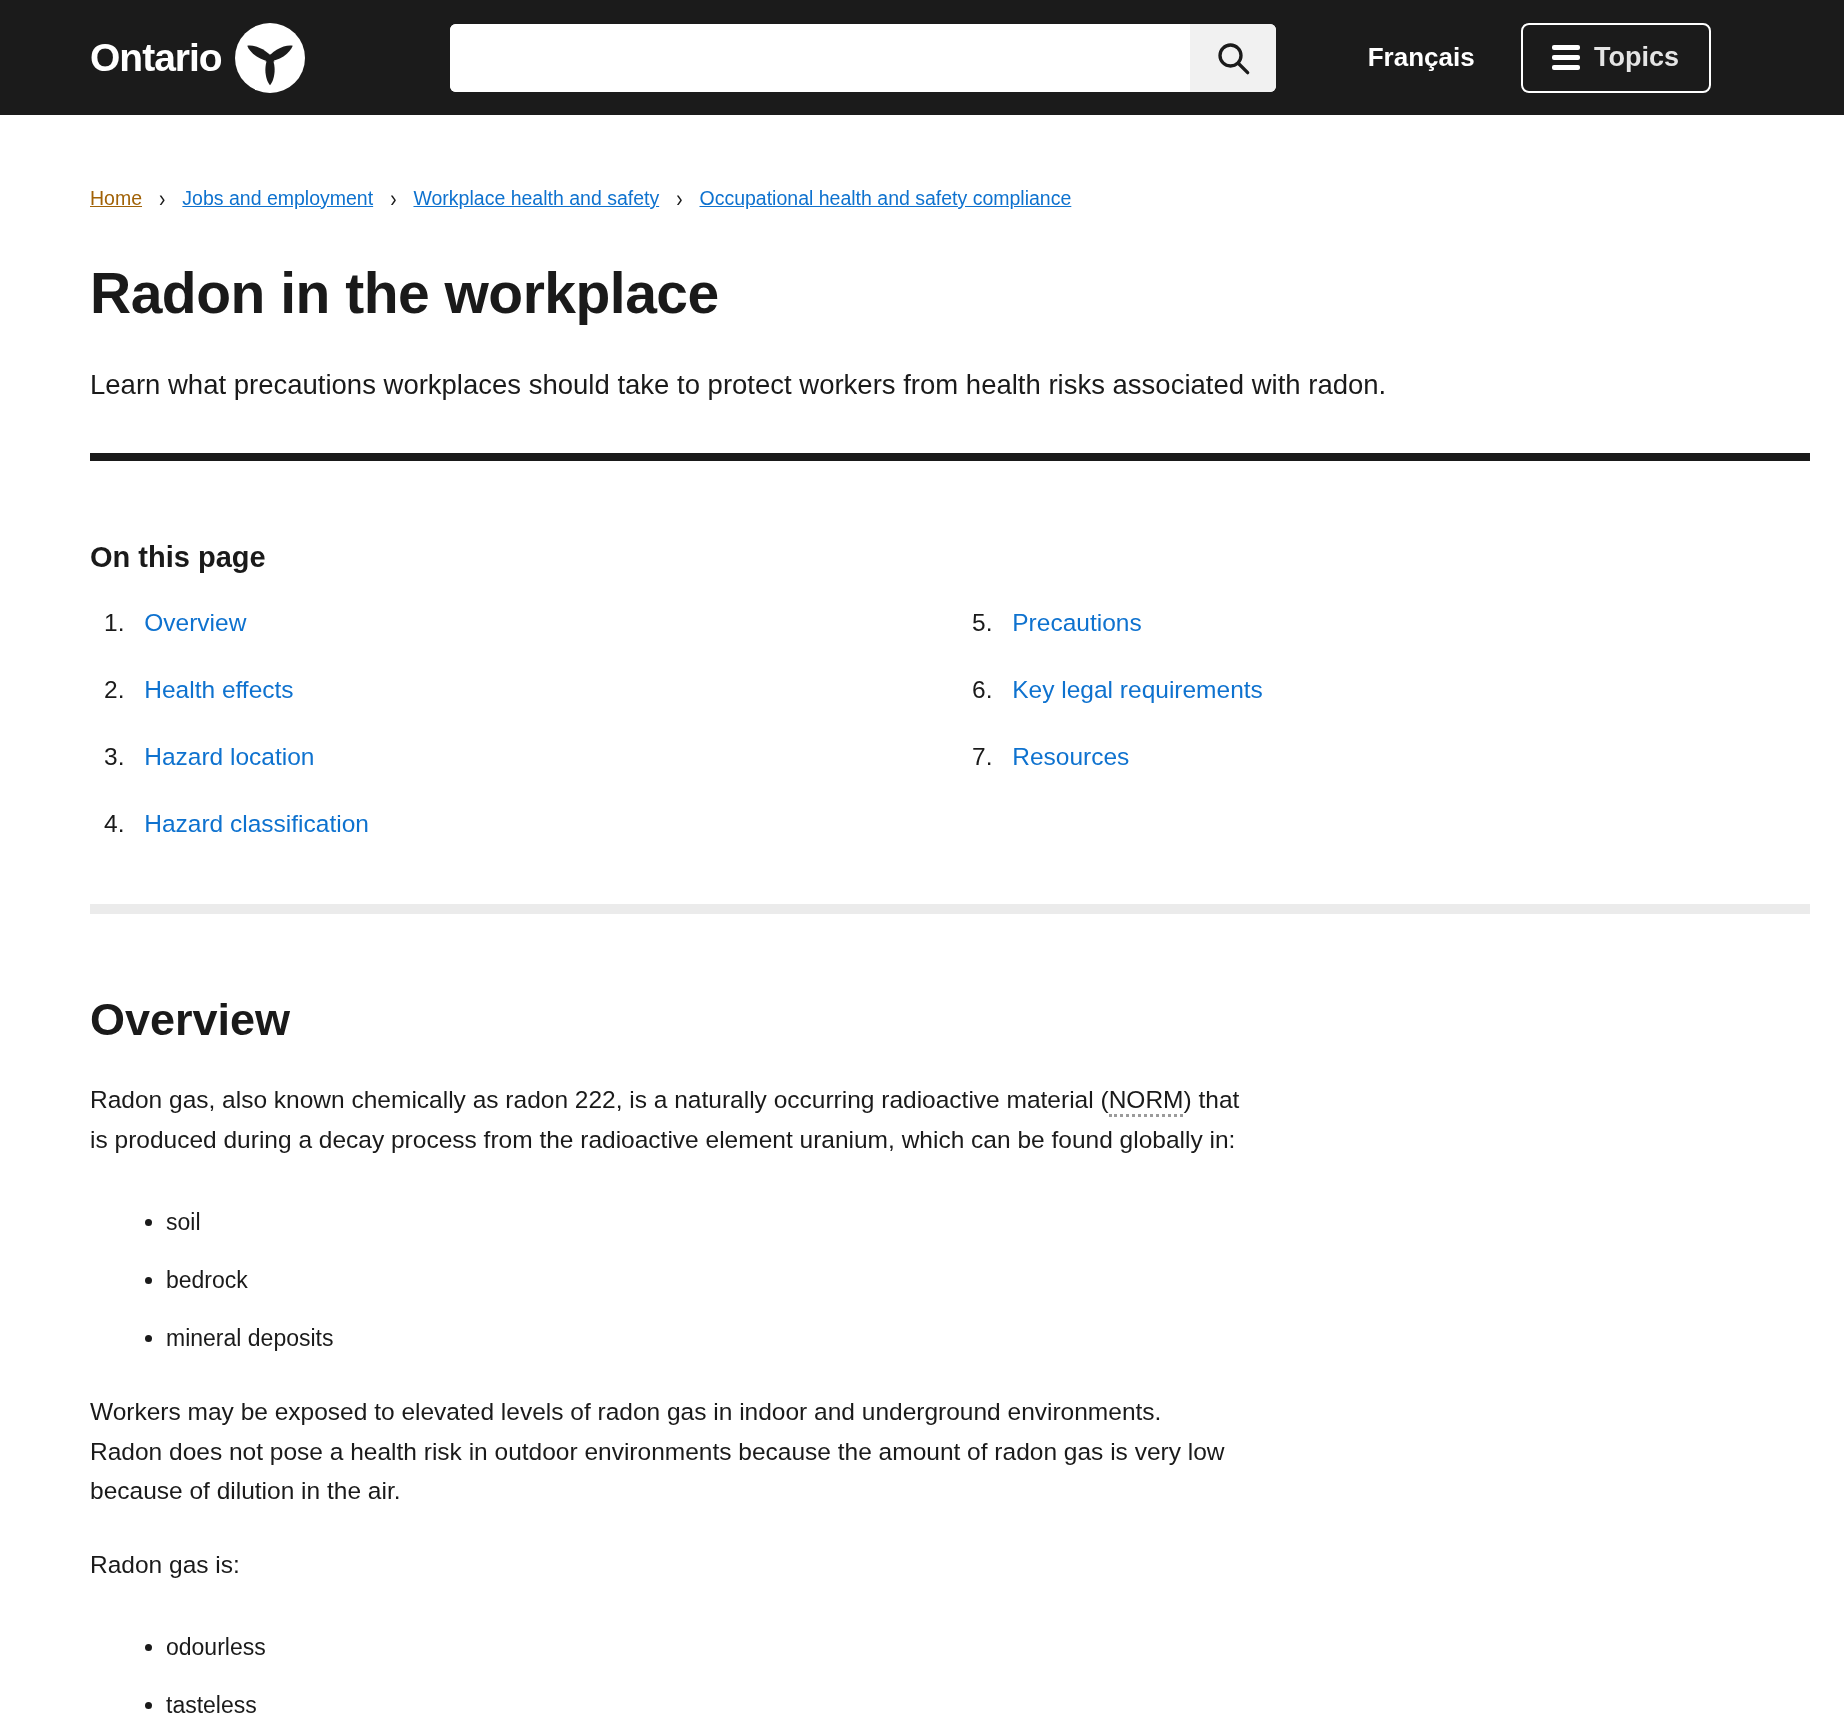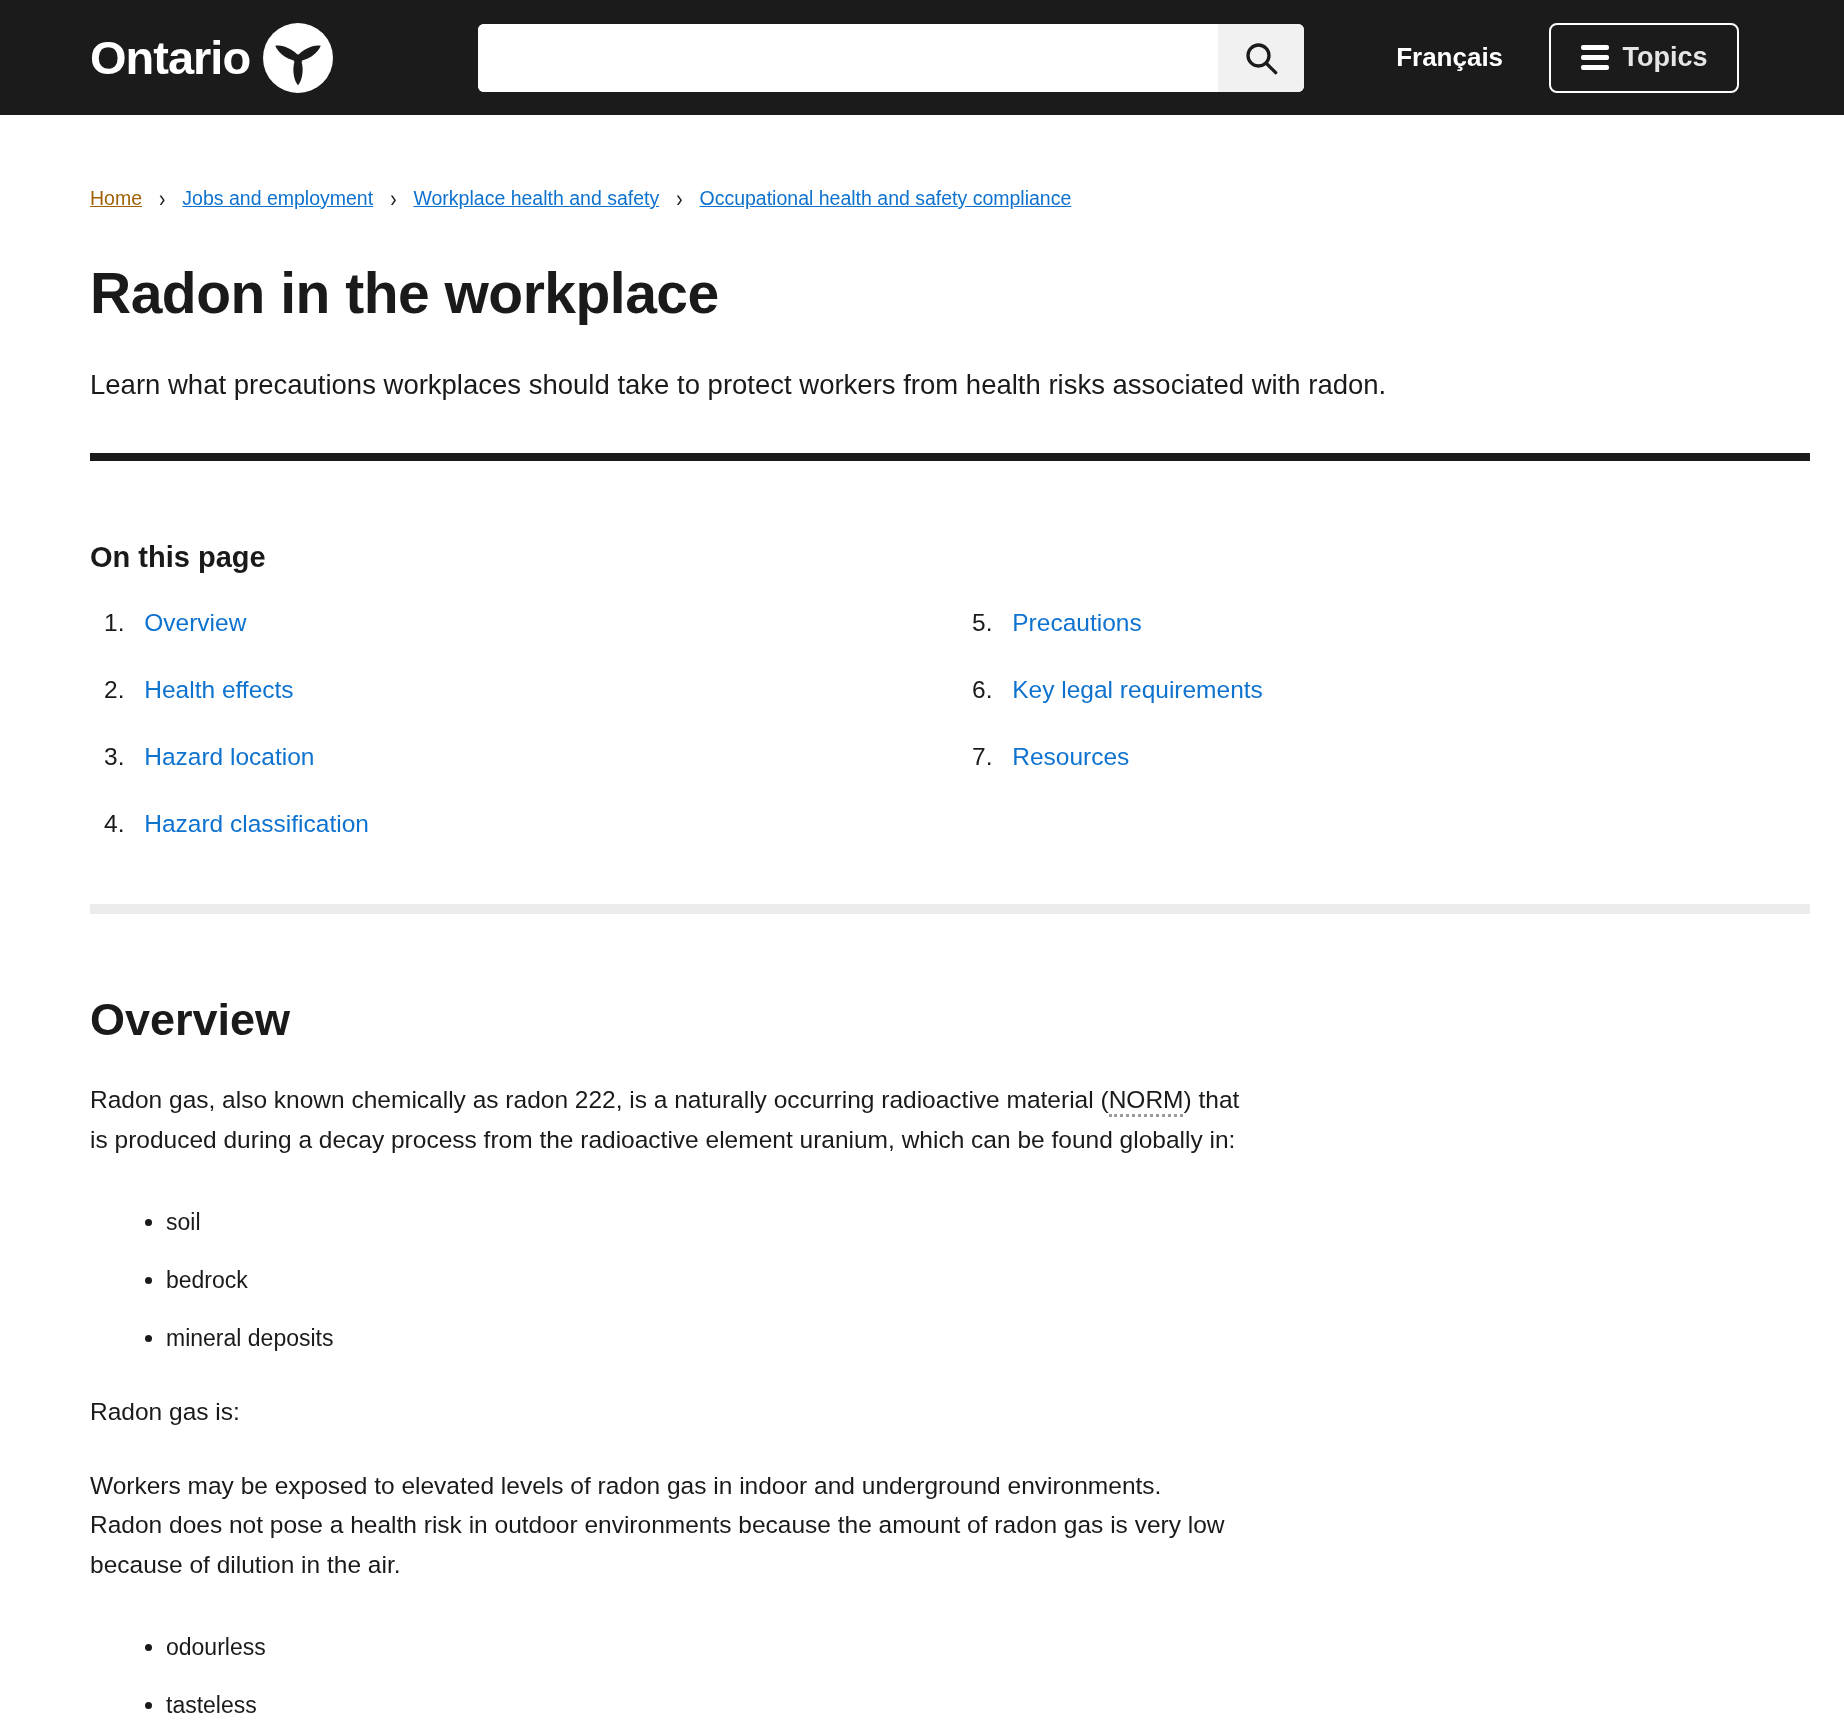--- a/index.html
+++ b/index.html
@@ -10,21 +10,21 @@
     font-family: "Liberation Sans", "DejaVu Sans", sans-serif;
   }
 
   
   .site-header {
     height: 115px; background: #1b1b1b;
     display: flex; align-items: center;
   }
   .logo { display: flex; align-items: center; margin-left: 90px; cursor: pointer; }
   .logo-text {
-    color: #ffffff; font-size: 47px; font-weight: bold; letter-spacing: -1px;
+    color: #ffffff; font-size: 39px; font-weight: bold; letter-spacing: -1px;
   }
   .logo-mark { margin-left: 13px; display: block; }
 
   .search-form {
     margin-left: 145px; width: 826px; height: 68px;
     display: flex; border-radius: 6px; overflow: hidden; background: #ffffff;
   }
   .search-input {
     flex: 1; border: none; outline: none; background: #ffffff;
     font-size: 24px; padding: 0 22px; font-family: inherit; color: #1a1a1a;
@@ -182,23 +182,23 @@
     <h2 class="section-heading">Overview</h2>
 
     <p class="body-para"><span>Radon gas, also known chemically as radon 222, is a naturally occurring radioactive material (</span><span class="abbr">NORM</span><span>) that is produced during a decay process from the radioactive element uranium, which can be found globally in:</span></p>
 
     <ul class="body-list">
       <li>soil</li>
       <li>bedrock</li>
       <li>mineral deposits</li>
     </ul>
 
+    <p class="body-para">Workers may be exposed to elevated levels of radon gas in indoor and underground environments. Radon does not pose a health risk in outdoor environments because the amount of radon gas is very low because of dilution in the air.</p>
+
     <p class="body-para">Radon gas is:</p>
-
-    <p class="body-para">Workers may be exposed to elevated levels of radon gas in indoor and underground environments. Radon does not pose a health risk in outdoor environments because the amount of radon gas is very low because of dilution in the air.</p>
 
     <ul class="body-list">
       <li>odourless</li>
       <li>tasteless</li>
 
     </ul>
   </section>
 
 </main>
 

